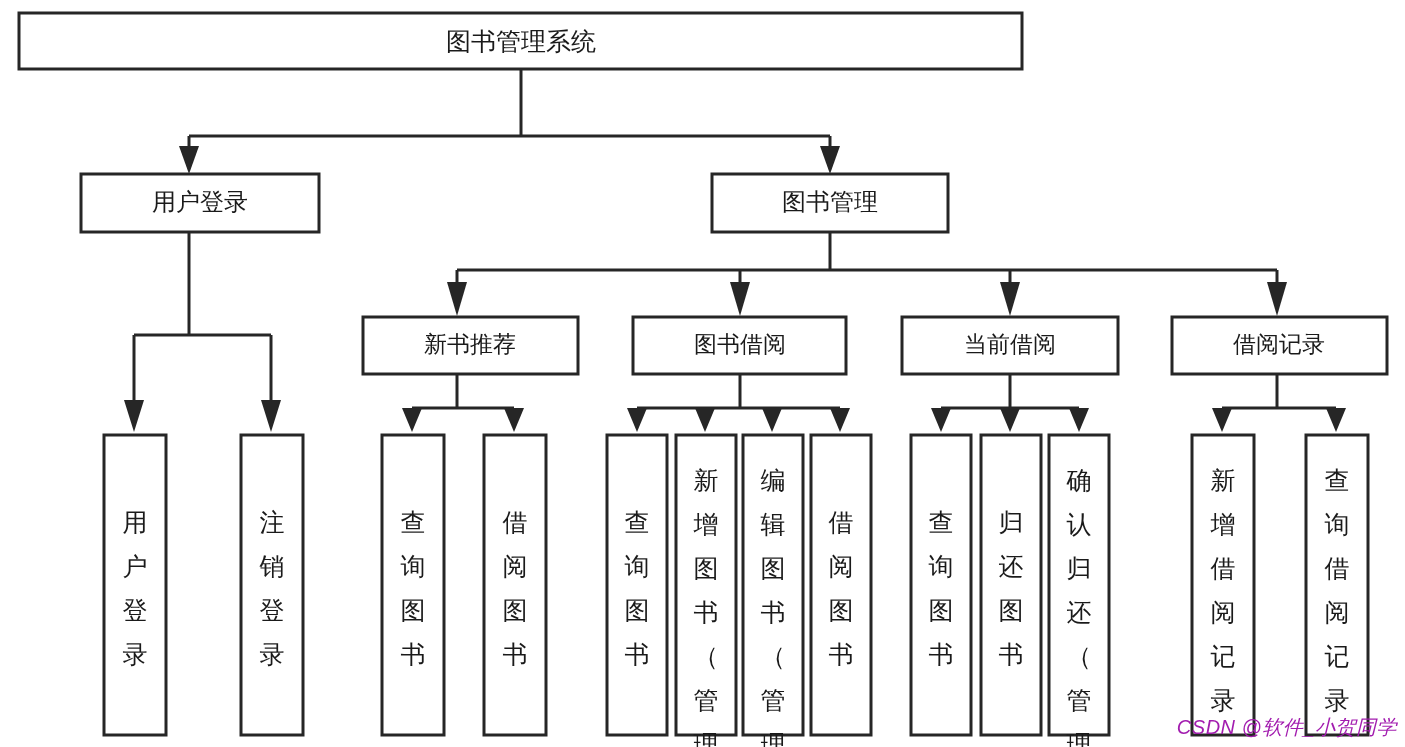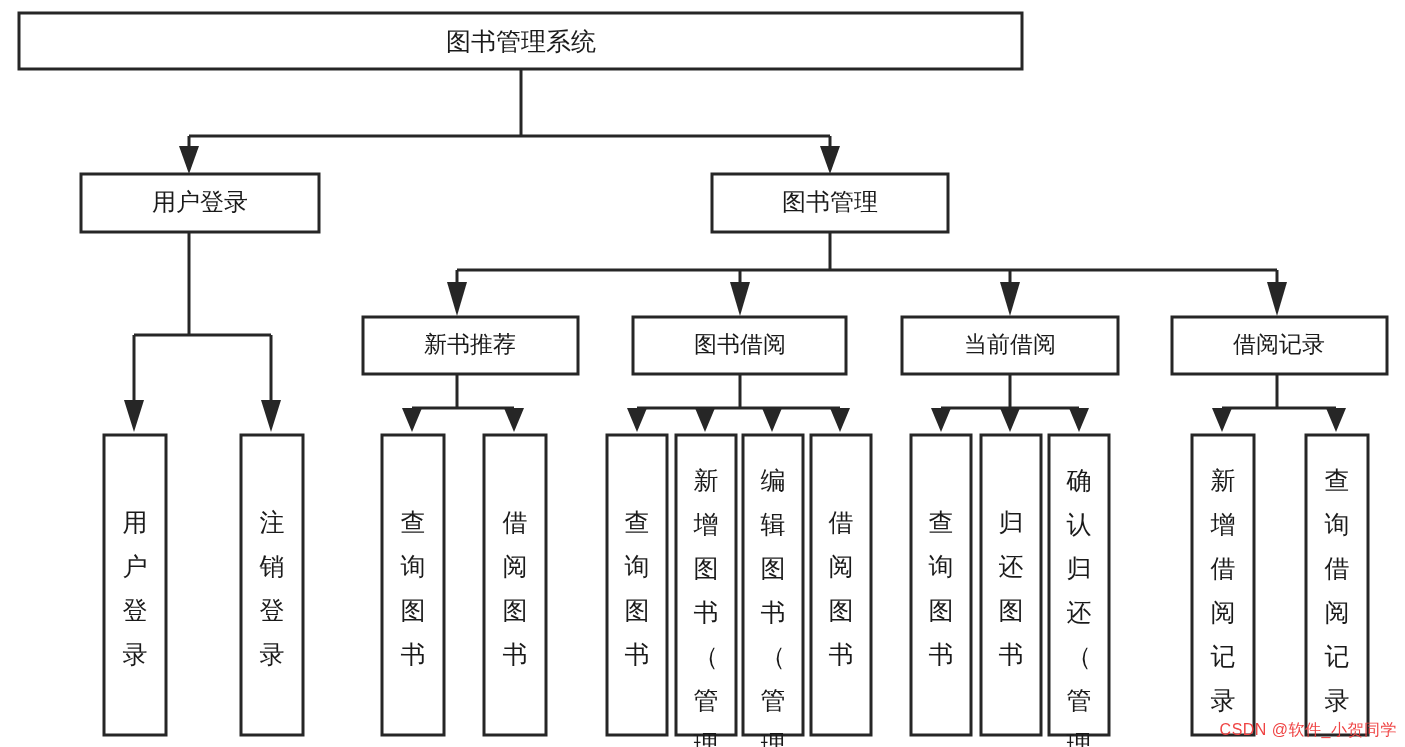--- a/index.html
+++ b/index.html
@@ -53,24 +53,25 @@
   }
   .arrow-head {
     fill: #262626;
     stroke: none;
   }
   .watermark {
     position: absolute;
     right: 8px;
     bottom: 6px;
     font-family: "Liberation Sans", "DejaVu Sans", sans-serif;
-    font-size: 16px;
-    color: #ef4444;
+    font-size: 20px;
+    color: #a21caf;
     white-space: nowrap;
     letter-spacing: 0.5px;
+    font-style: italic;
   }
 </style>
 </head>
 <body>
 
 <div id="stage">
 
   <svg id="diagram" viewBox="0 0 1405 747">
 
     <g>

